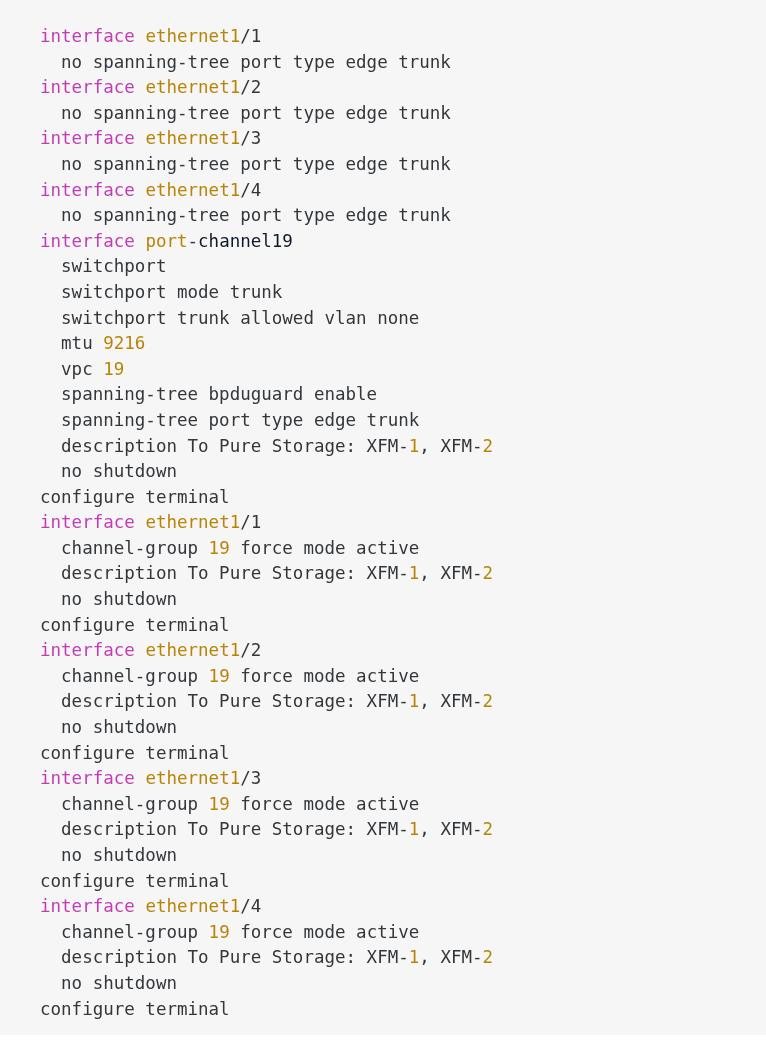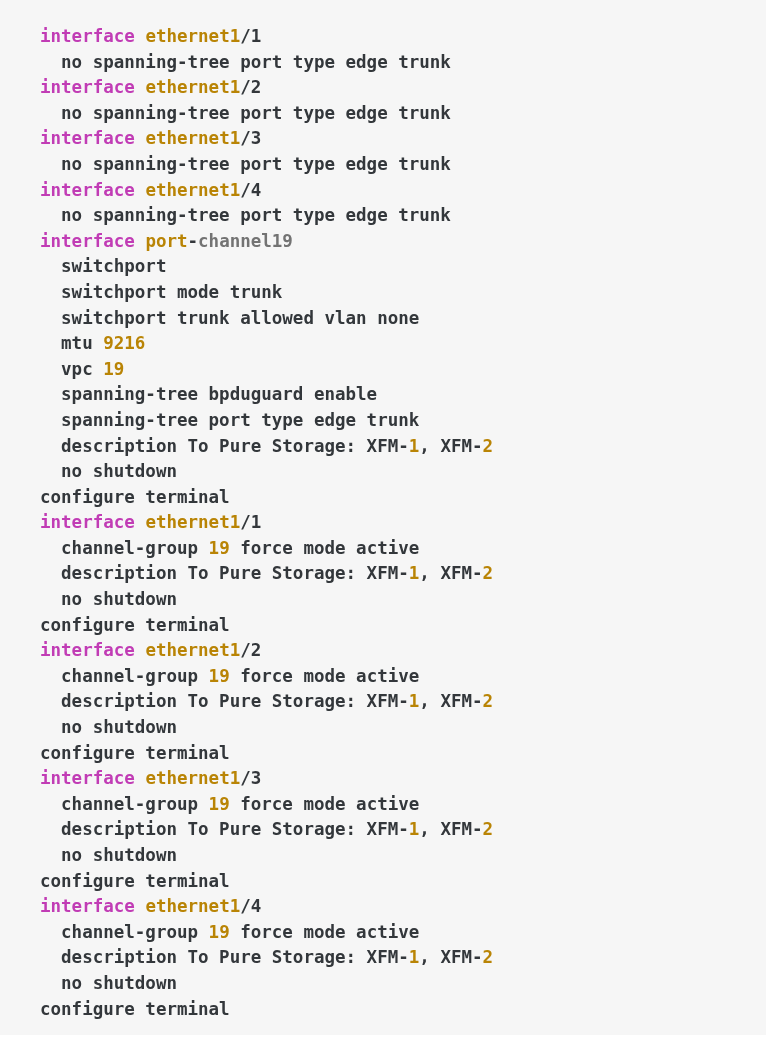--- a/index.html
+++ b/index.html
@@ -46,19 +46,19 @@
   .tok-num  { color: #b98405; }  
   .tok-blue { color: #3b78d8; }  
   .tok-txt  { color: #33373b; }  
 
   #bottom-strip {
     width: 766px;
     height: 10px;
     background: #ffffff;
   }
 </style>
-<style>.tok-txt{color:#33373b;}.tok-kw{color:#c13cb5;}.tok-num{color:#b98405;}.tok-blue{color:#737373;}pre.code{color:#33373b;}</style></head>
+<style>.tok-txt{color:#33373b;}.tok-kw{color:#c13cb5;}.tok-num{color:#b98405;}.tok-blue{color:#0f172a;}pre.code{color:#33373b;}</style></head>
 <body>
 
-<div id="code-block" style="background: rgb(246, 246, 246); font-weight: bold;">
+<div id="code-block" style="background: rgb(246, 246, 246);">
   <pre class="code" id="code-content"><span class="ln"><span class="tok-kw">interface</span><span class="tok-txt"> </span><span class="tok-num">ethernet1</span><span class="tok-txt">/1</span></span><span class="ln"><span class="tok-txt">  </span><span class="tok-txt">no spanning-tree port type edge trunk</span></span><span class="ln"><span class="tok-kw">interface</span><span class="tok-txt"> </span><span class="tok-num">ethernet1</span><span class="tok-txt">/2</span></span><span class="ln"><span class="tok-txt">  </span><span class="tok-txt">no spanning-tree port type edge trunk</span></span><span class="ln"><span class="tok-kw">interface</span><span class="tok-txt"> </span><span class="tok-num">ethernet1</span><span class="tok-txt">/3</span></span><span class="ln"><span class="tok-txt">  </span><span class="tok-txt">no spanning-tree port type edge trunk</span></span><span class="ln"><span class="tok-kw">interface</span><span class="tok-txt"> </span><span class="tok-num">ethernet1</span><span class="tok-txt">/4</span></span><span class="ln"><span class="tok-txt">  </span><span class="tok-txt">no spanning-tree port type edge trunk</span></span><span class="ln"><span class="tok-kw">interface</span><span class="tok-txt"> </span><span class="tok-num">port</span><span class="tok-txt">-</span><span class="tok-blue">channel19</span></span><span class="ln"><span class="tok-txt">  </span><span class="tok-txt">switchport</span></span><span class="ln"><span class="tok-txt">  </span><span class="tok-txt">switchport mode trunk</span></span><span class="ln"><span class="tok-txt">  </span><span class="tok-txt">switchport trunk allowed vlan none</span></span><span class="ln"><span class="tok-txt">  </span><span class="tok-txt">mtu </span><span class="tok-num">9216</span></span><span class="ln"><span class="tok-txt">  </span><span class="tok-txt">vpc </span><span class="tok-num">19</span></span><span class="ln"><span class="tok-txt">  </span><span class="tok-txt">spanning-tree bpduguard enable</span></span><span class="ln"><span class="tok-txt">  </span><span class="tok-txt">spanning-tree port type edge trunk</span></span><span class="ln"><span class="tok-txt">  </span><span class="tok-txt">description To Pure Storage: XFM-</span><span class="tok-num">1</span><span class="tok-txt">, XFM-</span><span class="tok-num">2</span></span><span class="ln"><span class="tok-txt">  </span><span class="tok-txt">no shutdown</span></span><span class="ln"><span class="tok-txt">configure terminal</span></span><span class="ln"><span class="tok-kw">interface</span><span class="tok-txt"> </span><span class="tok-num">ethernet1</span><span class="tok-txt">/1</span></span><span class="ln"><span class="tok-txt">  </span><span class="tok-txt">channel-group </span><span class="tok-num">19</span><span class="tok-txt"> force mode active</span></span><span class="ln"><span class="tok-txt">  </span><span class="tok-txt">description To Pure Storage: XFM-</span><span class="tok-num">1</span><span class="tok-txt">, XFM-</span><span class="tok-num">2</span></span><span class="ln"><span class="tok-txt">  </span><span class="tok-txt">no shutdown</span></span><span class="ln"><span class="tok-txt">configure terminal</span></span><span class="ln"><span class="tok-kw">interface</span><span class="tok-txt"> </span><span class="tok-num">ethernet1</span><span class="tok-txt">/2</span></span><span class="ln"><span class="tok-txt">  </span><span class="tok-txt">channel-group </span><span class="tok-num">19</span><span class="tok-txt"> force mode active</span></span><span class="ln"><span class="tok-txt">  </span><span class="tok-txt">description To Pure Storage: XFM-</span><span class="tok-num">1</span><span class="tok-txt">, XFM-</span><span class="tok-num">2</span></span><span class="ln"><span class="tok-txt">  </span><span class="tok-txt">no shutdown</span></span><span class="ln"><span class="tok-txt">configure terminal</span></span><span class="ln"><span class="tok-kw">interface</span><span class="tok-txt"> </span><span class="tok-num">ethernet1</span><span class="tok-txt">/3</span></span><span class="ln"><span class="tok-txt">  </span><span class="tok-txt">channel-group </span><span class="tok-num">19</span><span class="tok-txt"> force mode active</span></span><span class="ln"><span class="tok-txt">  </span><span class="tok-txt">description To Pure Storage: XFM-</span><span class="tok-num">1</span><span class="tok-txt">, XFM-</span><span class="tok-num">2</span></span><span class="ln"><span class="tok-txt">  </span><span class="tok-txt">no shutdown</span></span><span class="ln"><span class="tok-txt">configure terminal</span></span><span class="ln"><span class="tok-kw">interface</span><span class="tok-txt"> </span><span class="tok-num">ethernet1</span><span class="tok-txt">/4</span></span><span class="ln"><span class="tok-txt">  </span><span class="tok-txt">channel-group </span><span class="tok-num">19</span><span class="tok-txt"> force mode active</span></span><span class="ln"><span class="tok-txt">  </span><span class="tok-txt">description To Pure Storage: XFM-</span><span class="tok-num">1</span><span class="tok-txt">, XFM-</span><span class="tok-num">2</span></span><span class="ln"><span class="tok-txt">  </span><span class="tok-txt">no shutdown</span></span><span class="ln"><span class="tok-txt">configure terminal</span></span></pre>
 </div>
 <div id="bottom-strip"></div>
 
 </body></html>

